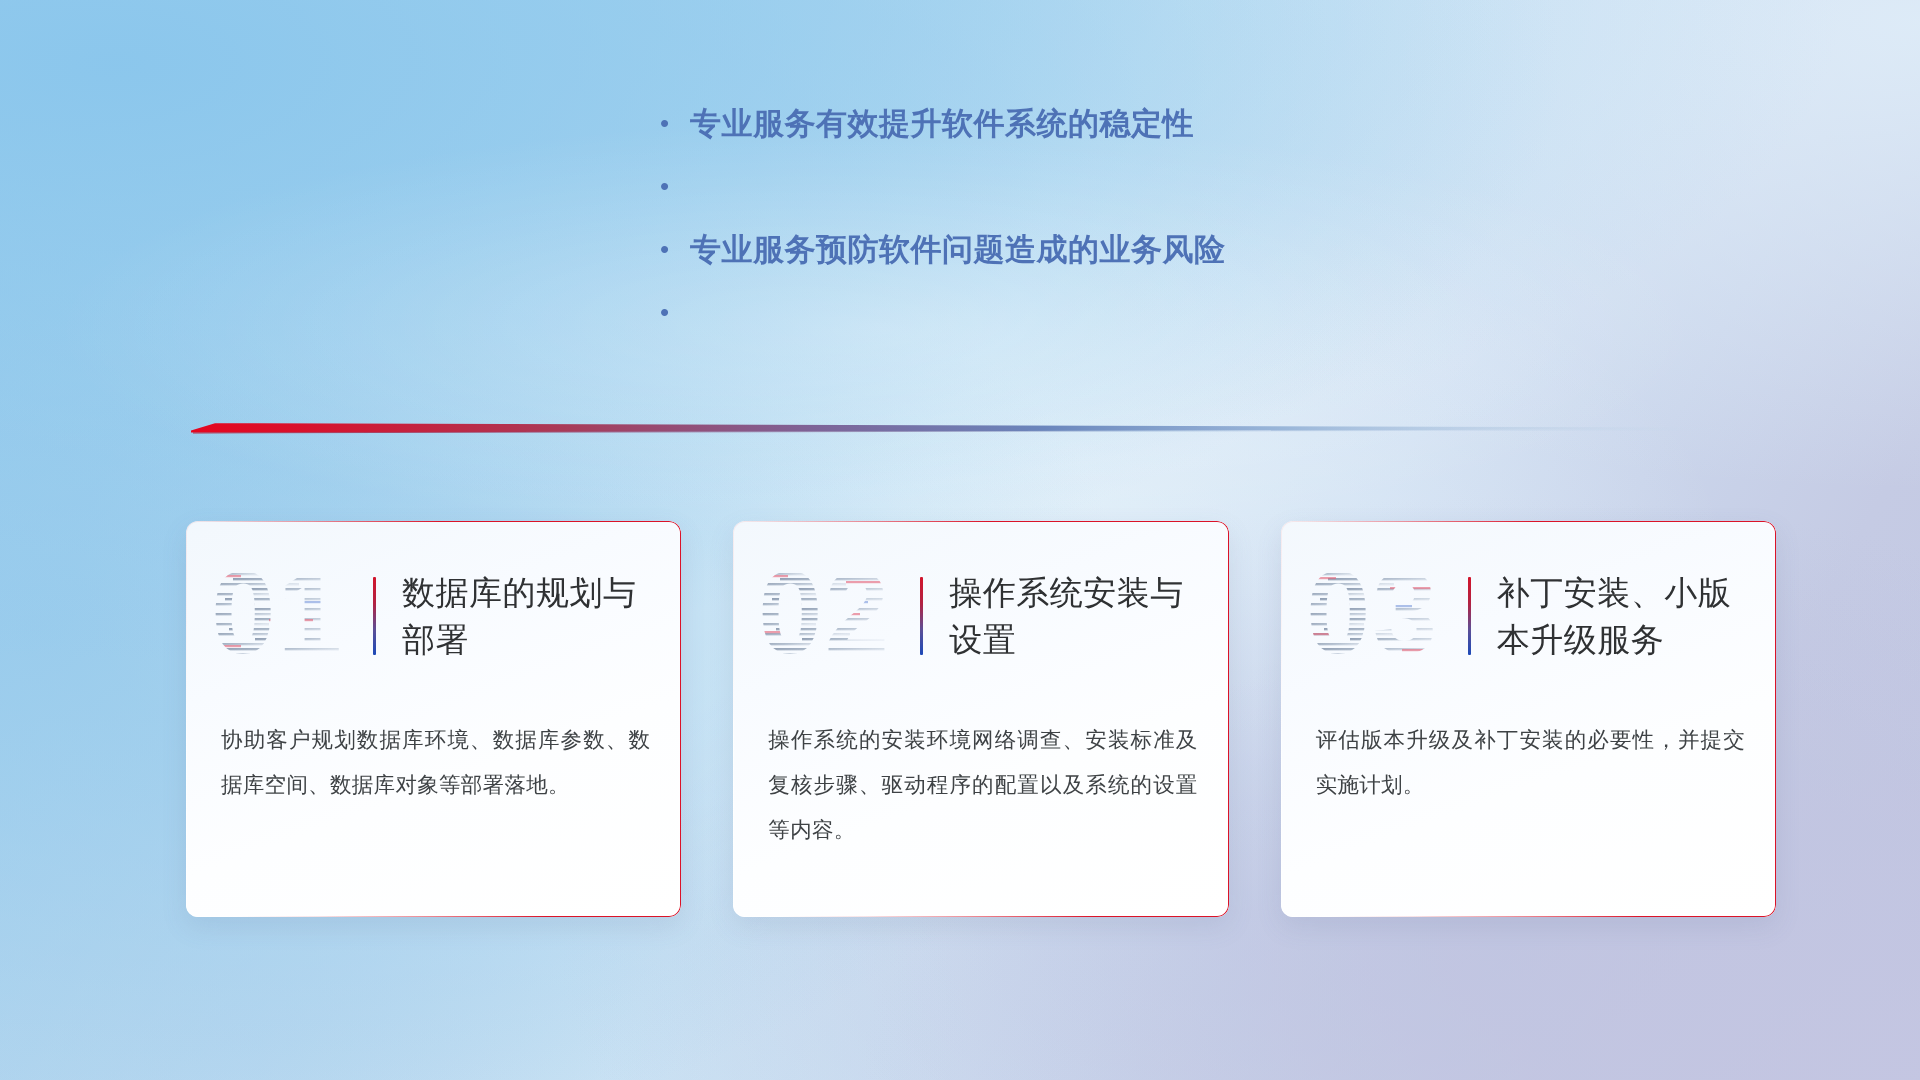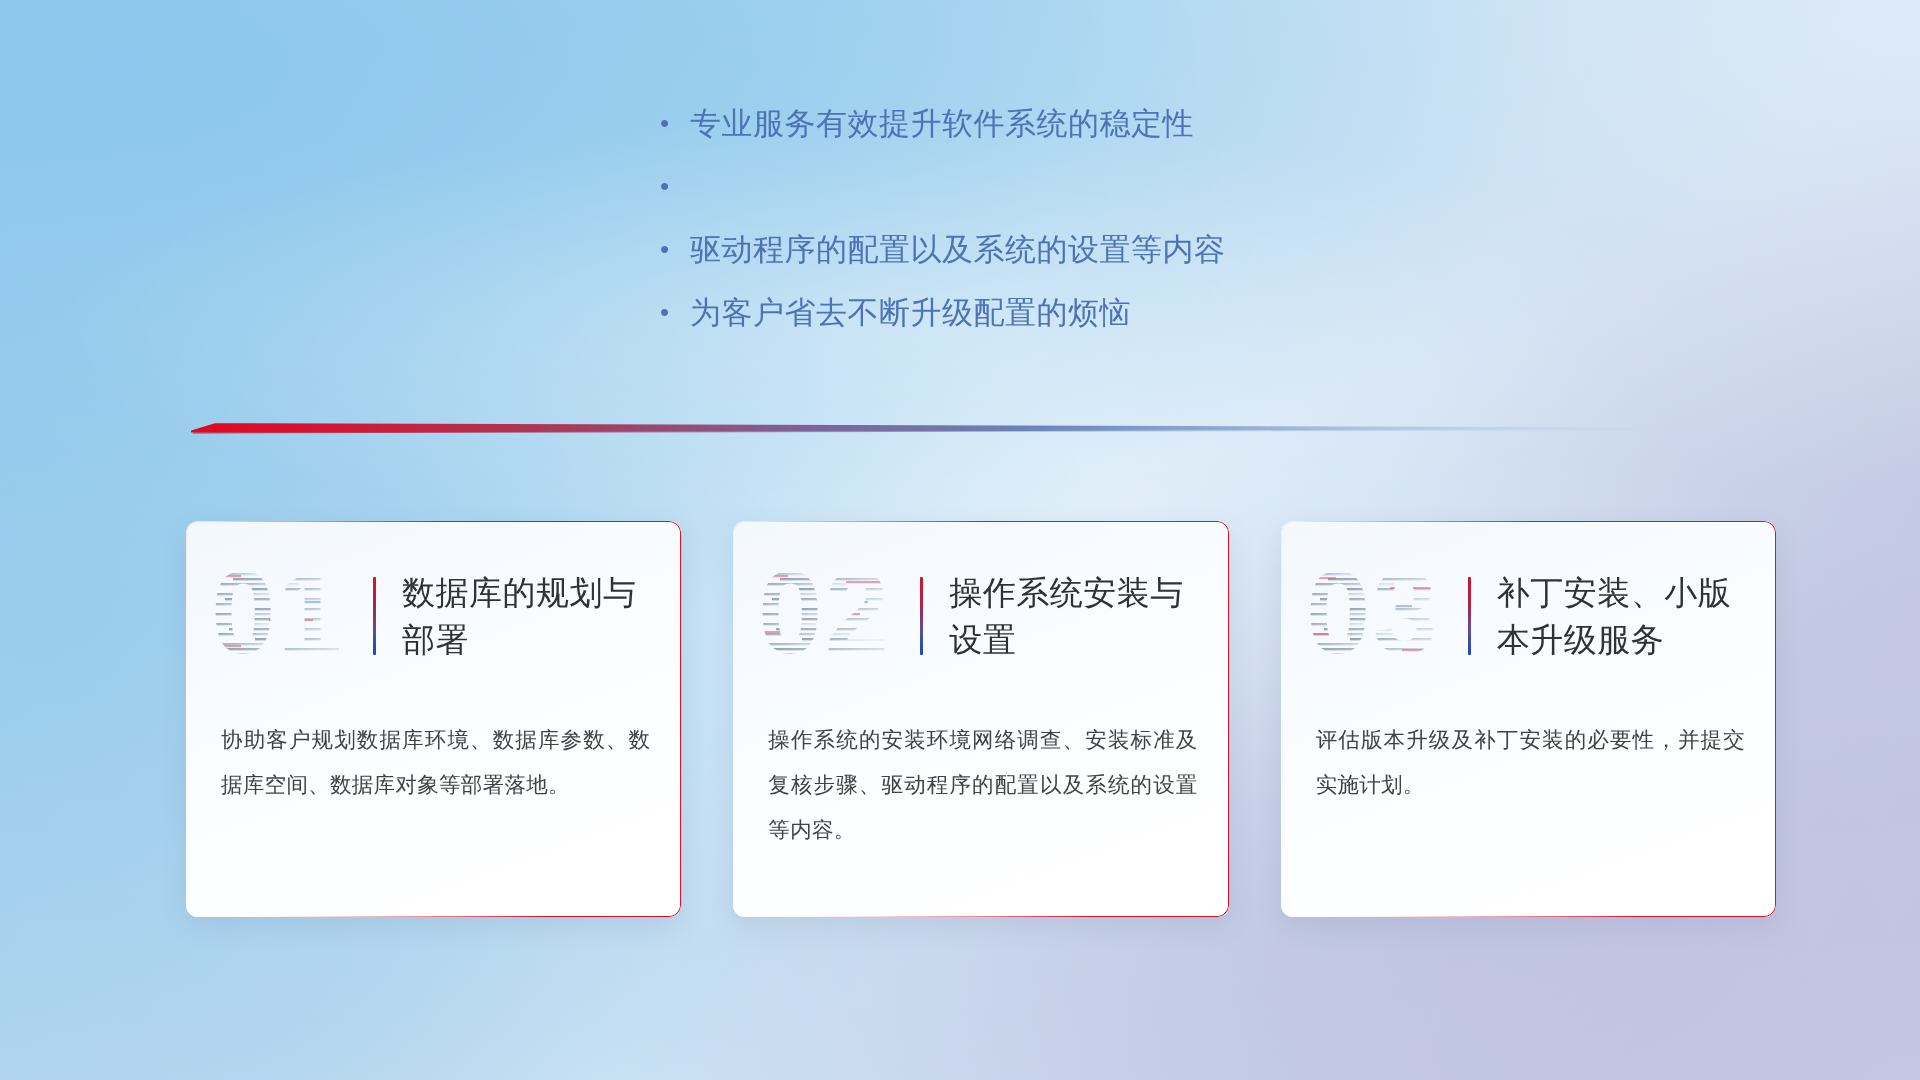--- a/index.html
+++ b/index.html
@@ -63,21 +63,21 @@
     font-size: 26px;
     line-height: 63px;
     text-align: left;
   }
   .bullet-text {
     color: #4e72b6;
     font-size: 31px;
     letter-spacing: 0.5px;
     line-height: 63px;
     white-space: nowrap;
-    font-weight: 400;
+    font-weight: 700;
   }
 
   
   #divider-wrap {
     position: absolute;
     left: 185px;
     top: 418px;
     width: 1560px;
     height: 20px;
     pointer-events: none;
@@ -205,26 +205,25 @@
       <span class="bullet-dot">•</span>
       <span class="bullet-text">专业服务有效提升软件系统的稳定性</span>
     </div>
 
     <div class="bullet-row">
       <span class="bullet-dot">•</span>
     </div>
 
     <div class="bullet-row">
       <span class="bullet-dot">•</span>
-      <span class="bullet-text">驱动程序的配置以及系统的设置等内容</span>
+      <span class="bullet-text">专业服务预防软件问题造成的业务风险</span>
     </div>
 
     <div class="bullet-row">
       <span class="bullet-dot">•</span>
-      <span class="bullet-text">为客户省去不断升级配置的烦恼</span>
     </div>
 
   </div>
 
   <div id="divider-wrap">
     <svg width="1560" height="20" viewBox="0 0 1560 20">
       <defs>
         <linearGradient id="ruleGrad" x1="0" y1="0" x2="1" y2="0">
           <stop offset="0.00" stop-color="#e5061f" stop-opacity="1"></stop>
           <stop offset="0.07" stop-color="#d9112c" stop-opacity="1"></stop>

